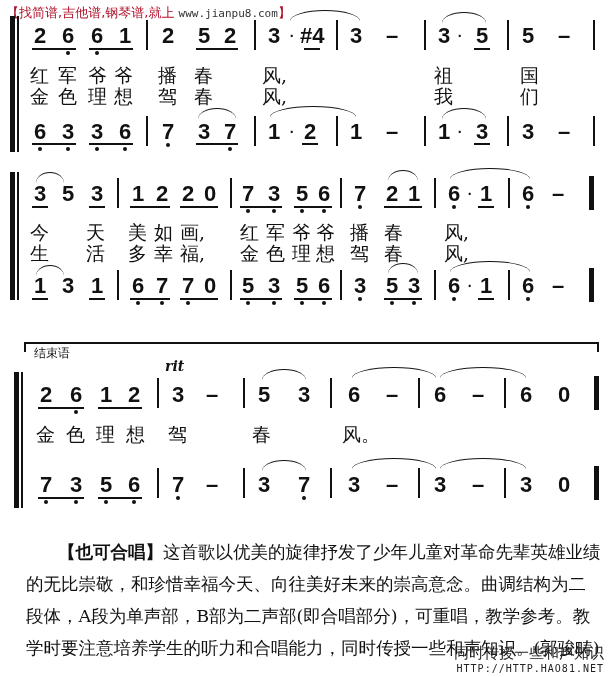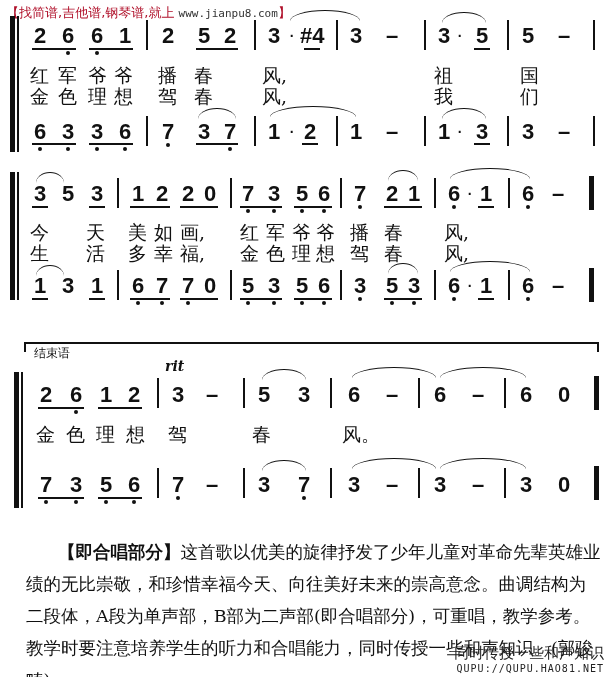--- a/index.html
+++ b/index.html
@@ -378,17 +378,17 @@
     <div class="slur" style="left:440px;top:458px;width:86px"></div>
     <div class="bar" style="left:504px;top:468px;height:30px"></div>
 
     <span class="note" style="left:518px;top:474px">3</span>
     <span class="note" style="left:556px;top:474px">0</span>
     <div class="bar end" style="left:594px;top:466px;height:34px"></div>
   </div>
 </div>
 
 <div class="abs para" style="top:536px">
-  <span class="bold">【即合唱部分】</span><span>这首歌以优美的旋律抒发了少年儿童对革命先辈英雄业绩的无比崇敬，和珍惜幸福今天、向往美好未来的崇高意念。曲调结构为二段体，A段为单声部，B部为二声部(即合唱部分)，可重唱，教学参考。教学时要注意培养学生的听力和合唱能力，同时传授一些和声知识。(郭骏畴)</span>
+  <span class="bold">【也可合唱】</span><span>这首歌以优美的旋律抒发了少年儿童对革命先辈英雄业绩的无比崇敬，和珍惜幸福今天、向往美好未来的崇高意念。曲调结构为二段体，A段为单声部，B部为二声部(即合唱部分)，可重唱，教学参考。教学时要注意培养学生的听力和合唱能力，同时传授一些和声知识。(郭骏畴)</span>
 </div>
 
 <div class="abs credit-cn">同时传授一些和声知识</div>
-<div class="abs credit-url">QUPU://QUPU.HAO81.NET</div>
+<div class="abs credit-url">HTTP://HTTP.HAO81.NET</div>
 
 </body></html>

